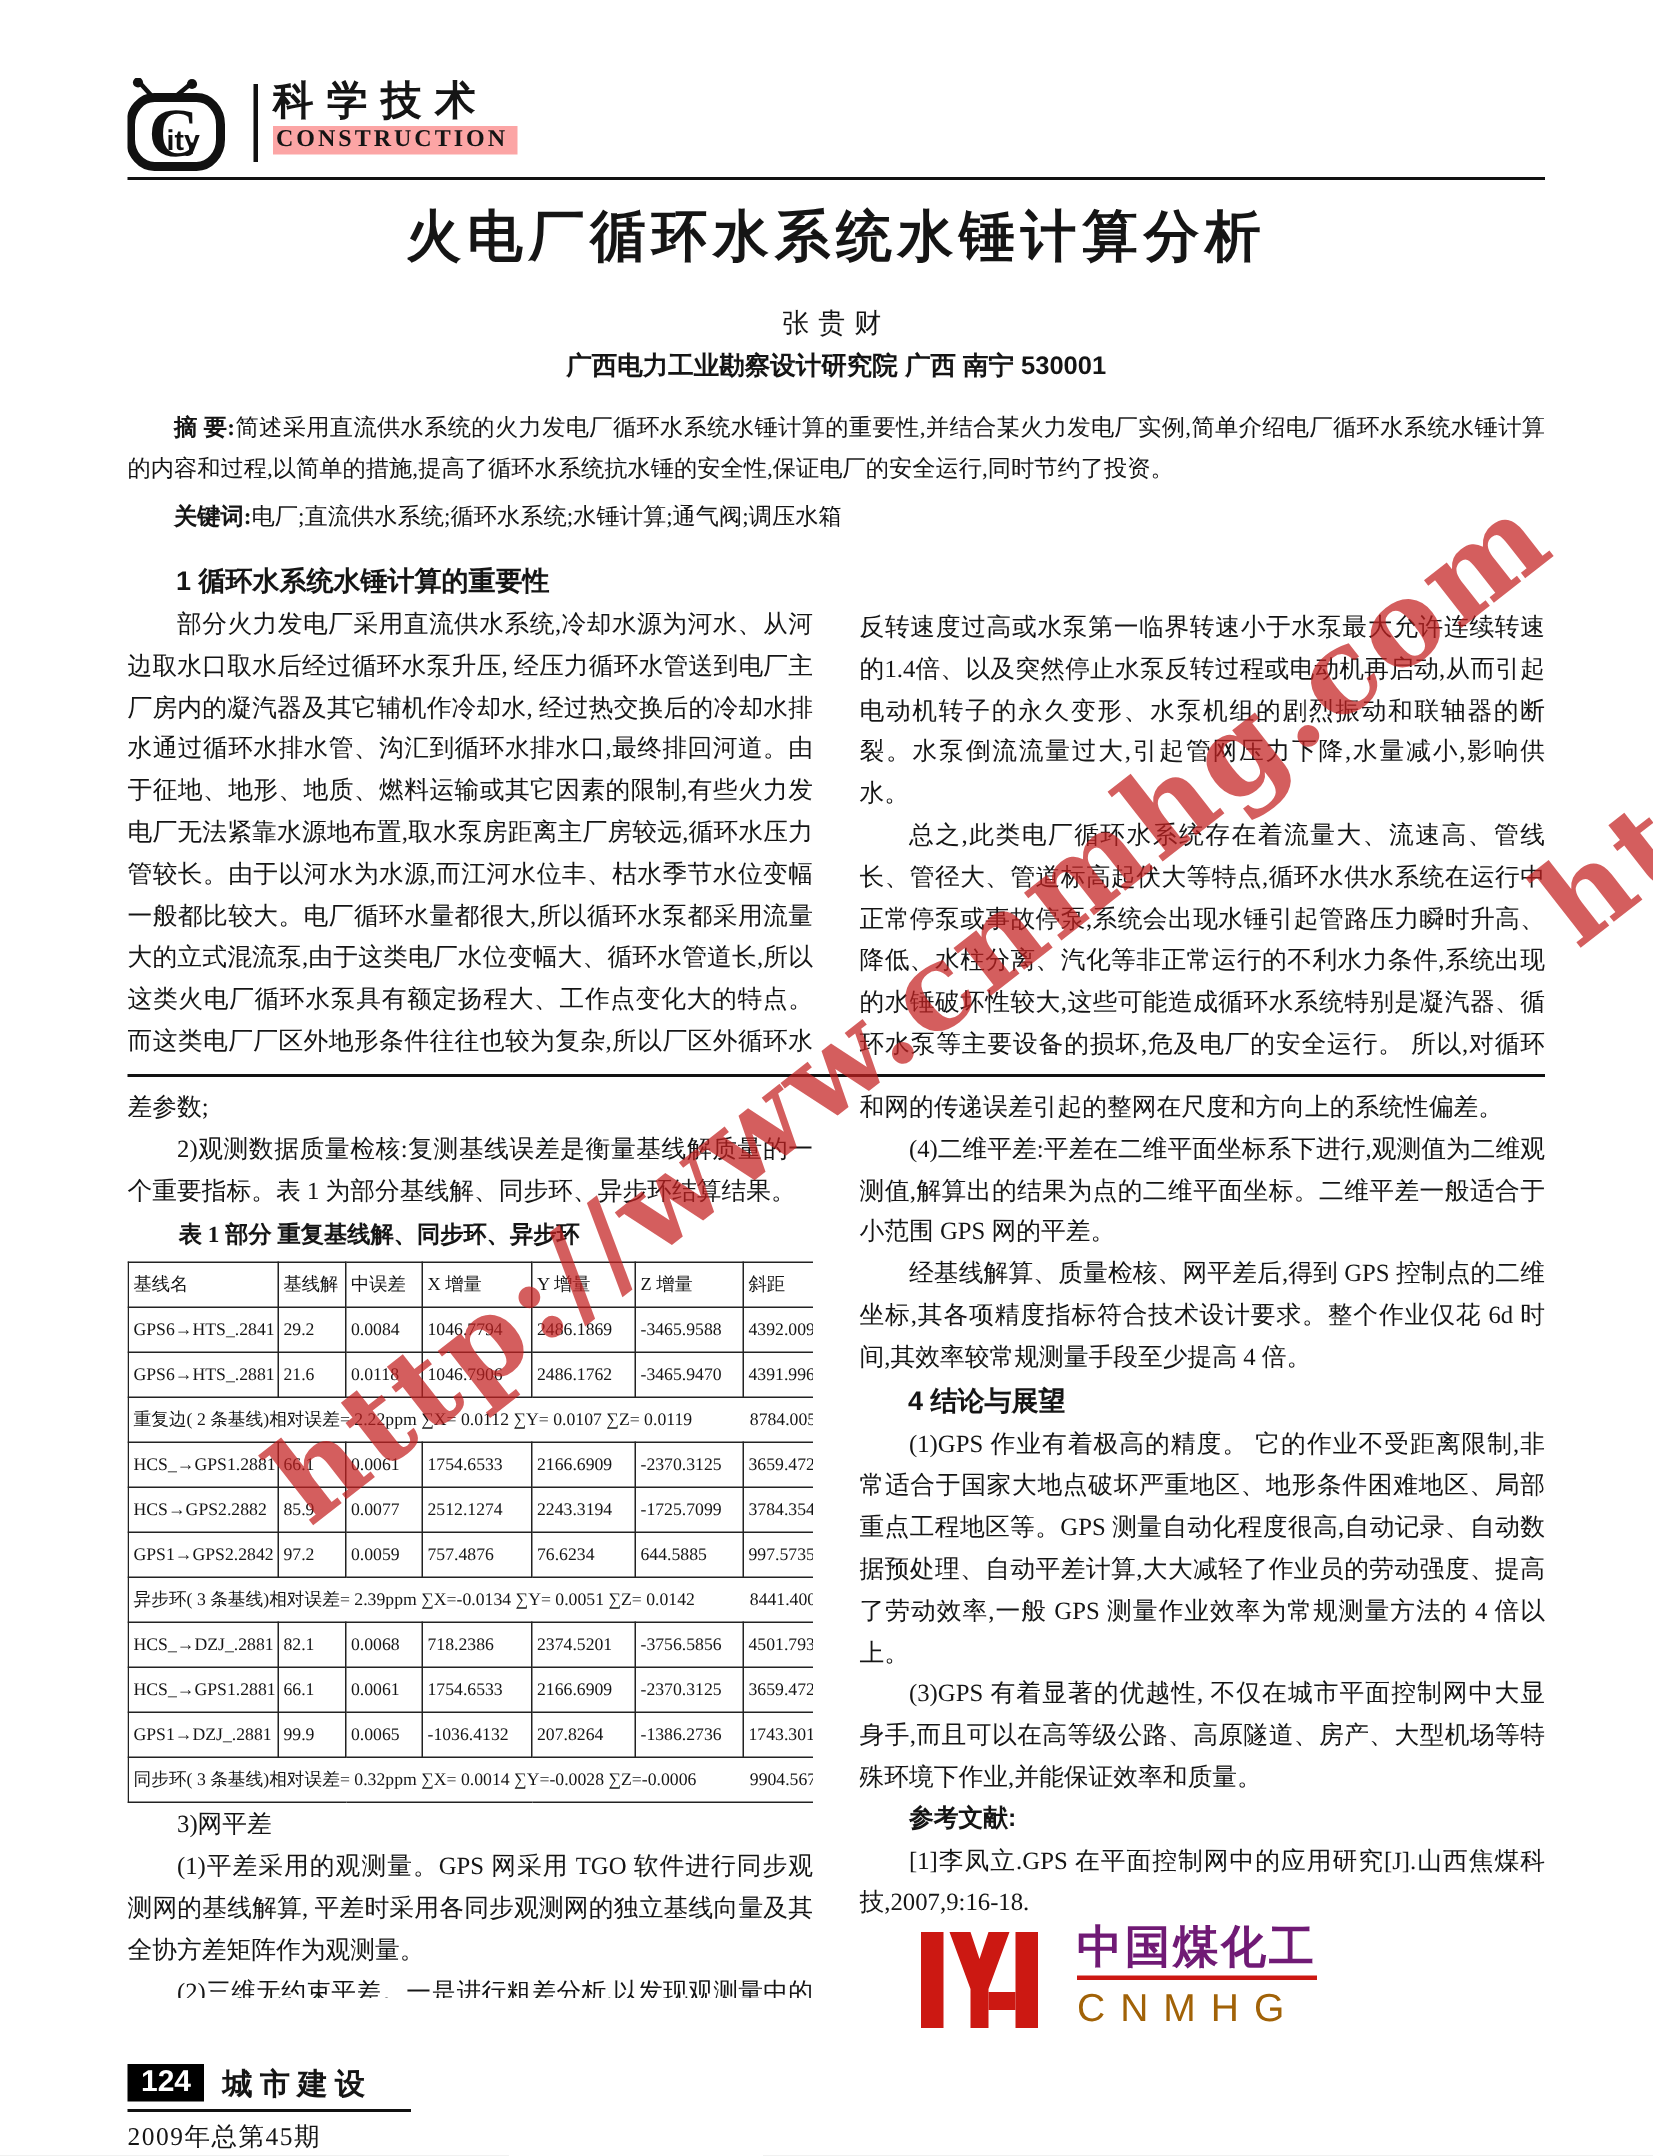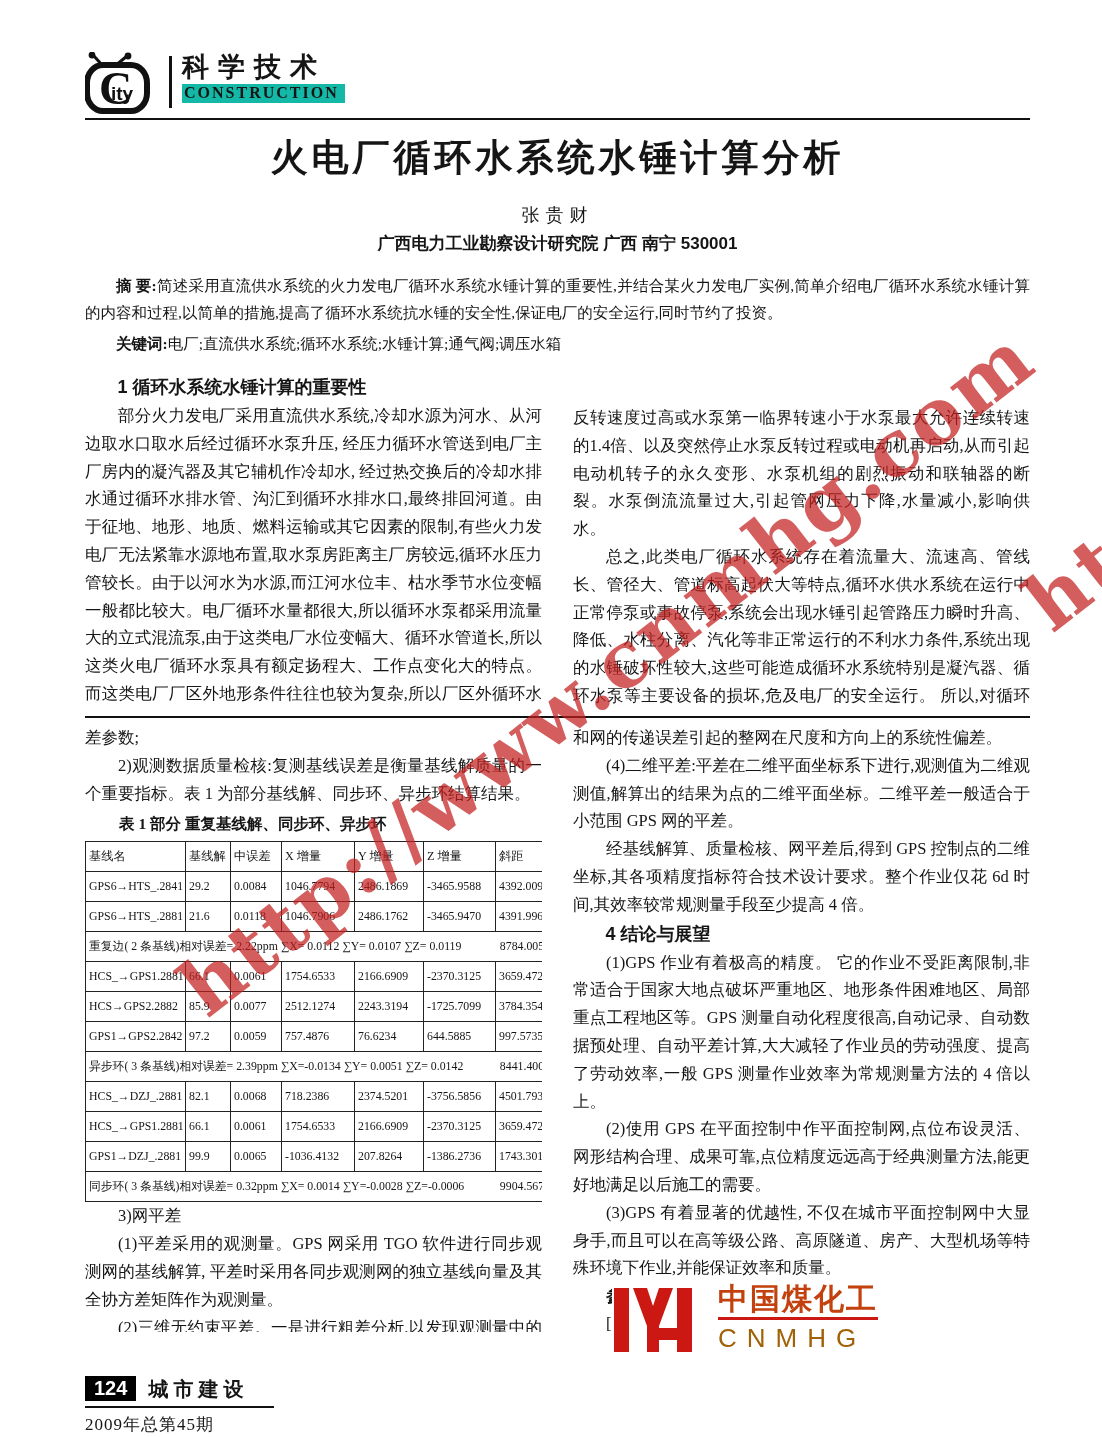--- a/index.html
+++ b/index.html
@@ -8,21 +8,21 @@
     background:#ffffff;overflow:hidden;
     font-family:"Liberation Serif", serif;color:#151515;
   }
   .content{position:absolute;left:85px;width:945px;}
 
   
   #masthead{top:52px;height:62px;display:flex;align-items:flex-start;}
   .tvlogo{width:72px;height:62px;flex:0 0 auto;}
   .logo-divider{width:3px;background:#111;height:52px;margin:4px 10px 0 12px;}
   .logo-text .cn{font-family:"Liberation Sans",sans-serif;font-weight:bold;font-size:27px;letter-spacing:9px;line-height:30px;}
-  .logo-text .en{display:inline-block;font-family:"Liberation Serif",serif;font-weight:bold;font-size:16px;letter-spacing:2px;background:#14b8a6;padding:0 6px 1px 2px;margin-top:2px;}
+  .logo-text .en{display:inline-block;font-family:"Liberation Serif",serif;font-weight:bold;font-size:16px;letter-spacing:2px;background:#fca5a5;padding:0 6px 1px 2px;margin-top:2px;}
   #head-rule{top:118px;border-top:2px solid #111;}
 
   
   #art-title{top:133px;text-align:center;font-size:37px;font-weight:bold;letter-spacing:4px;font-family:"Liberation Serif",serif;}
   #art-author{top:203px;text-align:center;font-size:18px;letter-spacing:6px;}
   #art-affil{top:232px;text-align:center;font-size:17px;font-weight:bold;font-family:"Liberation Sans",sans-serif;}
 
   
   #abs{top:272px;font-size:15.5px;line-height:27px;text-align:justify;}
   #abs .lbl{font-weight:bold;}
@@ -54,21 +54,21 @@
   table.baseline th{font-size:12.2px;}
   td.spanrow{white-space:nowrap;}
   td.spanrow .dist{float:right;padding-right:4px;}
   col.c0{width:100px}col.c1{width:45px}col.c2{width:51px}col.c3{width:73px}
   col.c4{width:69px}col.c5{width:72px}col.c6{width:62px}
 
   
   .refs-head{font-weight:bold;font-family:"Liberation Sans",sans-serif;}
   #cnmhg{position:absolute;left:612px;top:1282px;width:420px;height:78px;background:#fff;display:flex;align-items:flex-start;}
   #cnmhg .mark{flex:0 0 auto;margin-right:14px;}
-  #cnmhg .words .cn{font-family:"Liberation Sans",sans-serif;font-weight:bold;font-size:30px;color:#c2410c;line-height:34px;letter-spacing:2px;border-bottom:3px solid #cc1812;padding-bottom:1px;display:inline-block;}
+  #cnmhg .words .cn{font-family:"Liberation Sans",sans-serif;font-weight:bold;font-size:30px;color:#701a75;line-height:34px;letter-spacing:2px;border-bottom:3px solid #cc1812;padding-bottom:1px;display:inline-block;}
   #cnmhg .words .en{font-family:"Liberation Sans",sans-serif;font-size:26px;color:#a16207;letter-spacing:10px;line-height:36px;}
 
   
   .watermark{
     position:absolute;white-space:nowrap;pointer-events:none;z-index:40;
     font-family:"DejaVu Serif",serif;font-weight:bold;font-size:78px;letter-spacing:3px;
     color:rgba(196,32,32,0.72);transform:rotate(-38deg);text-align:center;
   }
   #wm1{left:95px;top:675px;width:900px;}
   #wm2{left:940px;top:290px;width:900px;}
@@ -246,21 +246,20 @@
       <p>(1)平差采用的观测量。GPS 网采用 TGO 软件进行同步观测网的基线解算, 平差时采用各同步观测网的独立基线向量及其全协方差矩阵作为观测量。</p>
       <p>(2)三维无约束平差。一是进行粗差分析,以发现观测量中的粗差并消除其影响;二是调整观测量的协方差分量因子,使其与实际精度相匹配;三是对整体网的内部精度进行检验和评估。</p>
 
     </div>
     <div class="col">
       <p class="noindent">和网的传递误差引起的整网在尺度和方向上的系统性偏差。</p>
       <p>(4)二维平差:平差在二维平面坐标系下进行,观测值为二维观测值,解算出的结果为点的二维平面坐标。二维平差一般适合于小范围 GPS 网的平差。</p>
       <p>经基线解算、质量检核、网平差后,得到 GPS 控制点的二维坐标,其各项精度指标符合技术设计要求。整个作业仅花 6d 时间,其效率较常规测量手段至少提高 4 倍。</p>
       <h3 class="h-sec">4 结论与展望</h3>
       <p>(1)GPS 作业有着极高的精度。 它的作业不受距离限制,非常适合于国家大地点破坏严重地区、地形条件困难地区、局部重点工程地区等。GPS 测量自动化程度很高,自动记录、自动数据预处理、自动平差计算,大大减轻了作业员的劳动强度、提高了劳动效率,一般 GPS 测量作业效率为常规测量方法的 4 倍以上。</p>
-      <p>(2)使用 GPS 在平面控制中作平面控制网,点位布设灵活、网形结构合理、成果可靠,点位精度远远高于经典测量方法,能更好地满足以后施工的需要。</p>
       <p>(3)GPS 有着显著的优越性, 不仅在城市平面控制网中大显身手,而且可以在高等级公路、高原隧道、房产、大型机场等特殊环境下作业,并能保证效率和质量。</p>
       <p class="refs-head">参考文献:</p>
       <p>[1]李凤立.GPS 在平面控制网中的应用研究[J].山西焦煤科技,2007,9:16-18.</p>
 
     </div>
   </div>
 
   <div id="cnmhg">
     <svg class="mark" width="92" height="76" viewBox="0 0 92 76">
       <g fill="#cc1812">

